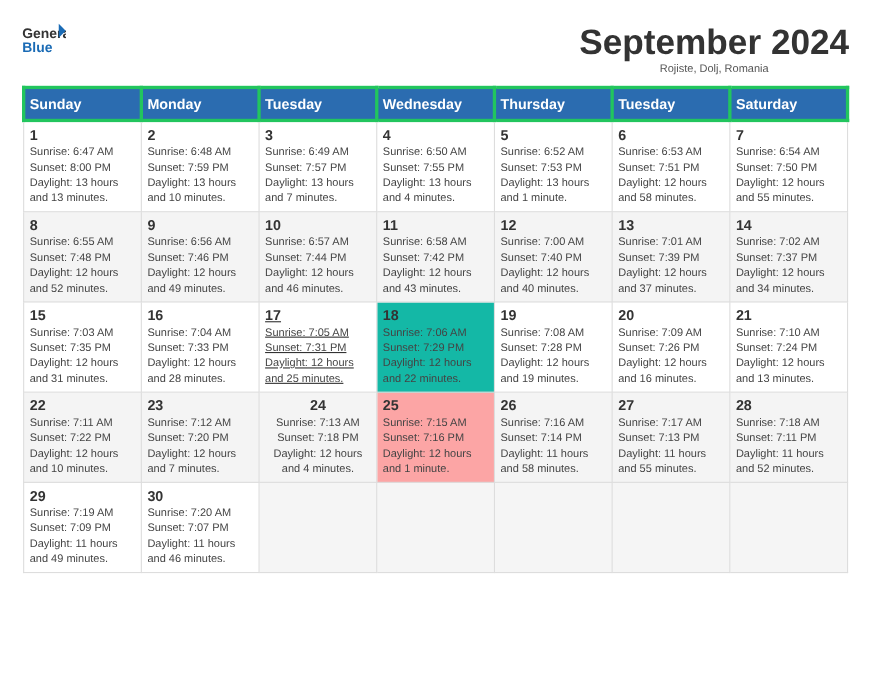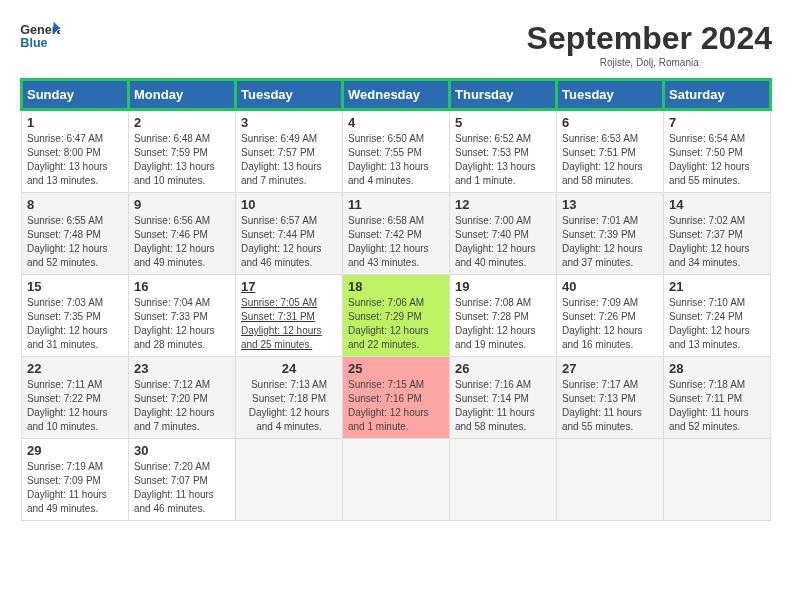--- a/index.html
+++ b/index.html
@@ -125,23 +125,23 @@
         <td style="background: rgb(244, 244, 244);"><span class="day-num">10</span><span class="day-info">Sunrise: 6:57 AM<br>Sunset: 7:44 PM<br>Daylight: 12 hours and 46 minutes.</span></td>
         <td style="background: rgb(244, 244, 244);"><span class="day-num">11</span><span class="day-info">Sunrise: 6:58 AM<br>Sunset: 7:42 PM<br>Daylight: 12 hours and 43 minutes.</span></td>
         <td style="background: rgb(244, 244, 244);"><span class="day-num">12</span><span class="day-info">Sunrise: 7:00 AM<br>Sunset: 7:40 PM<br>Daylight: 12 hours and 40 minutes.</span></td>
         <td style="background: rgb(244, 244, 244);"><span class="day-num">13</span><span class="day-info">Sunrise: 7:01 AM<br>Sunset: 7:39 PM<br>Daylight: 12 hours and 37 minutes.</span></td>
         <td style="background: rgb(244, 244, 244);"><span class="day-num">14</span><span class="day-info">Sunrise: 7:02 AM<br>Sunset: 7:37 PM<br>Daylight: 12 hours and 34 minutes.</span></td>
       </tr>
       <tr>
         <td style="background: rgb(255, 255, 255);"><span class="day-num">15</span><span class="day-info">Sunrise: 7:03 AM<br>Sunset: 7:35 PM<br>Daylight: 12 hours and 31 minutes.</span></td>
         <td style="background: rgb(255, 255, 255);"><span class="day-num">16</span><span class="day-info">Sunrise: 7:04 AM<br>Sunset: 7:33 PM<br>Daylight: 12 hours and 28 minutes.</span></td>
         <td style="background: rgb(255, 255, 255); text-decoration: underline;"><span class="day-num">17</span><span class="day-info">Sunrise: 7:05 AM<br>Sunset: 7:31 PM<br>Daylight: 12 hours and 25 minutes.</span></td>
-        <td style="background: #bef264;"><span class="day-num">18</span><span class="day-info">Sunrise: 7:06 AM<br>Sunset: 7:29 PM<br>Daylight: 12 hours and 22 minutes.</span></td>
+        <td style="background: #14b8a6;"><span class="day-num">18</span><span class="day-info">Sunrise: 7:06 AM<br>Sunset: 7:29 PM<br>Daylight: 12 hours and 22 minutes.</span></td>
         <td style="background: rgb(255, 255, 255);"><span class="day-num">19</span><span class="day-info">Sunrise: 7:08 AM<br>Sunset: 7:28 PM<br>Daylight: 12 hours and 19 minutes.</span></td>
-        <td style="background: rgb(255, 255, 255);"><span class="day-num">40</span><span class="day-info">Sunrise: 7:09 AM<br>Sunset: 7:26 PM<br>Daylight: 12 hours and 16 minutes.</span></td>
+        <td style="background: rgb(255, 255, 255);"><span class="day-num">20</span><span class="day-info">Sunrise: 7:09 AM<br>Sunset: 7:26 PM<br>Daylight: 12 hours and 16 minutes.</span></td>
         <td style="background: rgb(255, 255, 255);"><span class="day-num">21</span><span class="day-info">Sunrise: 7:10 AM<br>Sunset: 7:24 PM<br>Daylight: 12 hours and 13 minutes.</span></td>
       </tr>
       <tr>
         <td style="background: rgb(244, 244, 244);"><span class="day-num">22</span><span class="day-info">Sunrise: 7:11 AM<br>Sunset: 7:22 PM<br>Daylight: 12 hours and 10 minutes.</span></td>
         <td style="background: rgb(244, 244, 244);"><span class="day-num">23</span><span class="day-info">Sunrise: 7:12 AM<br>Sunset: 7:20 PM<br>Daylight: 12 hours and 7 minutes.</span></td>
         <td style="background: rgb(244, 244, 244); text-align: center;"><span class="day-num">24</span><span class="day-info">Sunrise: 7:13 AM<br>Sunset: 7:18 PM<br>Daylight: 12 hours and 4 minutes.</span></td>
         <td style="background: #fca5a5; margin-top: 20px;"><span class="day-num">25</span><span class="day-info">Sunrise: 7:15 AM<br>Sunset: 7:16 PM<br>Daylight: 12 hours and 1 minute.</span></td>
         <td style="background: rgb(244, 244, 244);"><span class="day-num">26</span><span class="day-info">Sunrise: 7:16 AM<br>Sunset: 7:14 PM<br>Daylight: 11 hours and 58 minutes.</span></td>
         <td style="background: rgb(244, 244, 244);"><span class="day-num">27</span><span class="day-info">Sunrise: 7:17 AM<br>Sunset: 7:13 PM<br>Daylight: 11 hours and 55 minutes.</span></td>
         <td style="background: rgb(244, 244, 244);"><span class="day-num">28</span><span class="day-info">Sunrise: 7:18 AM<br>Sunset: 7:11 PM<br>Daylight: 11 hours and 52 minutes.</span></td>

